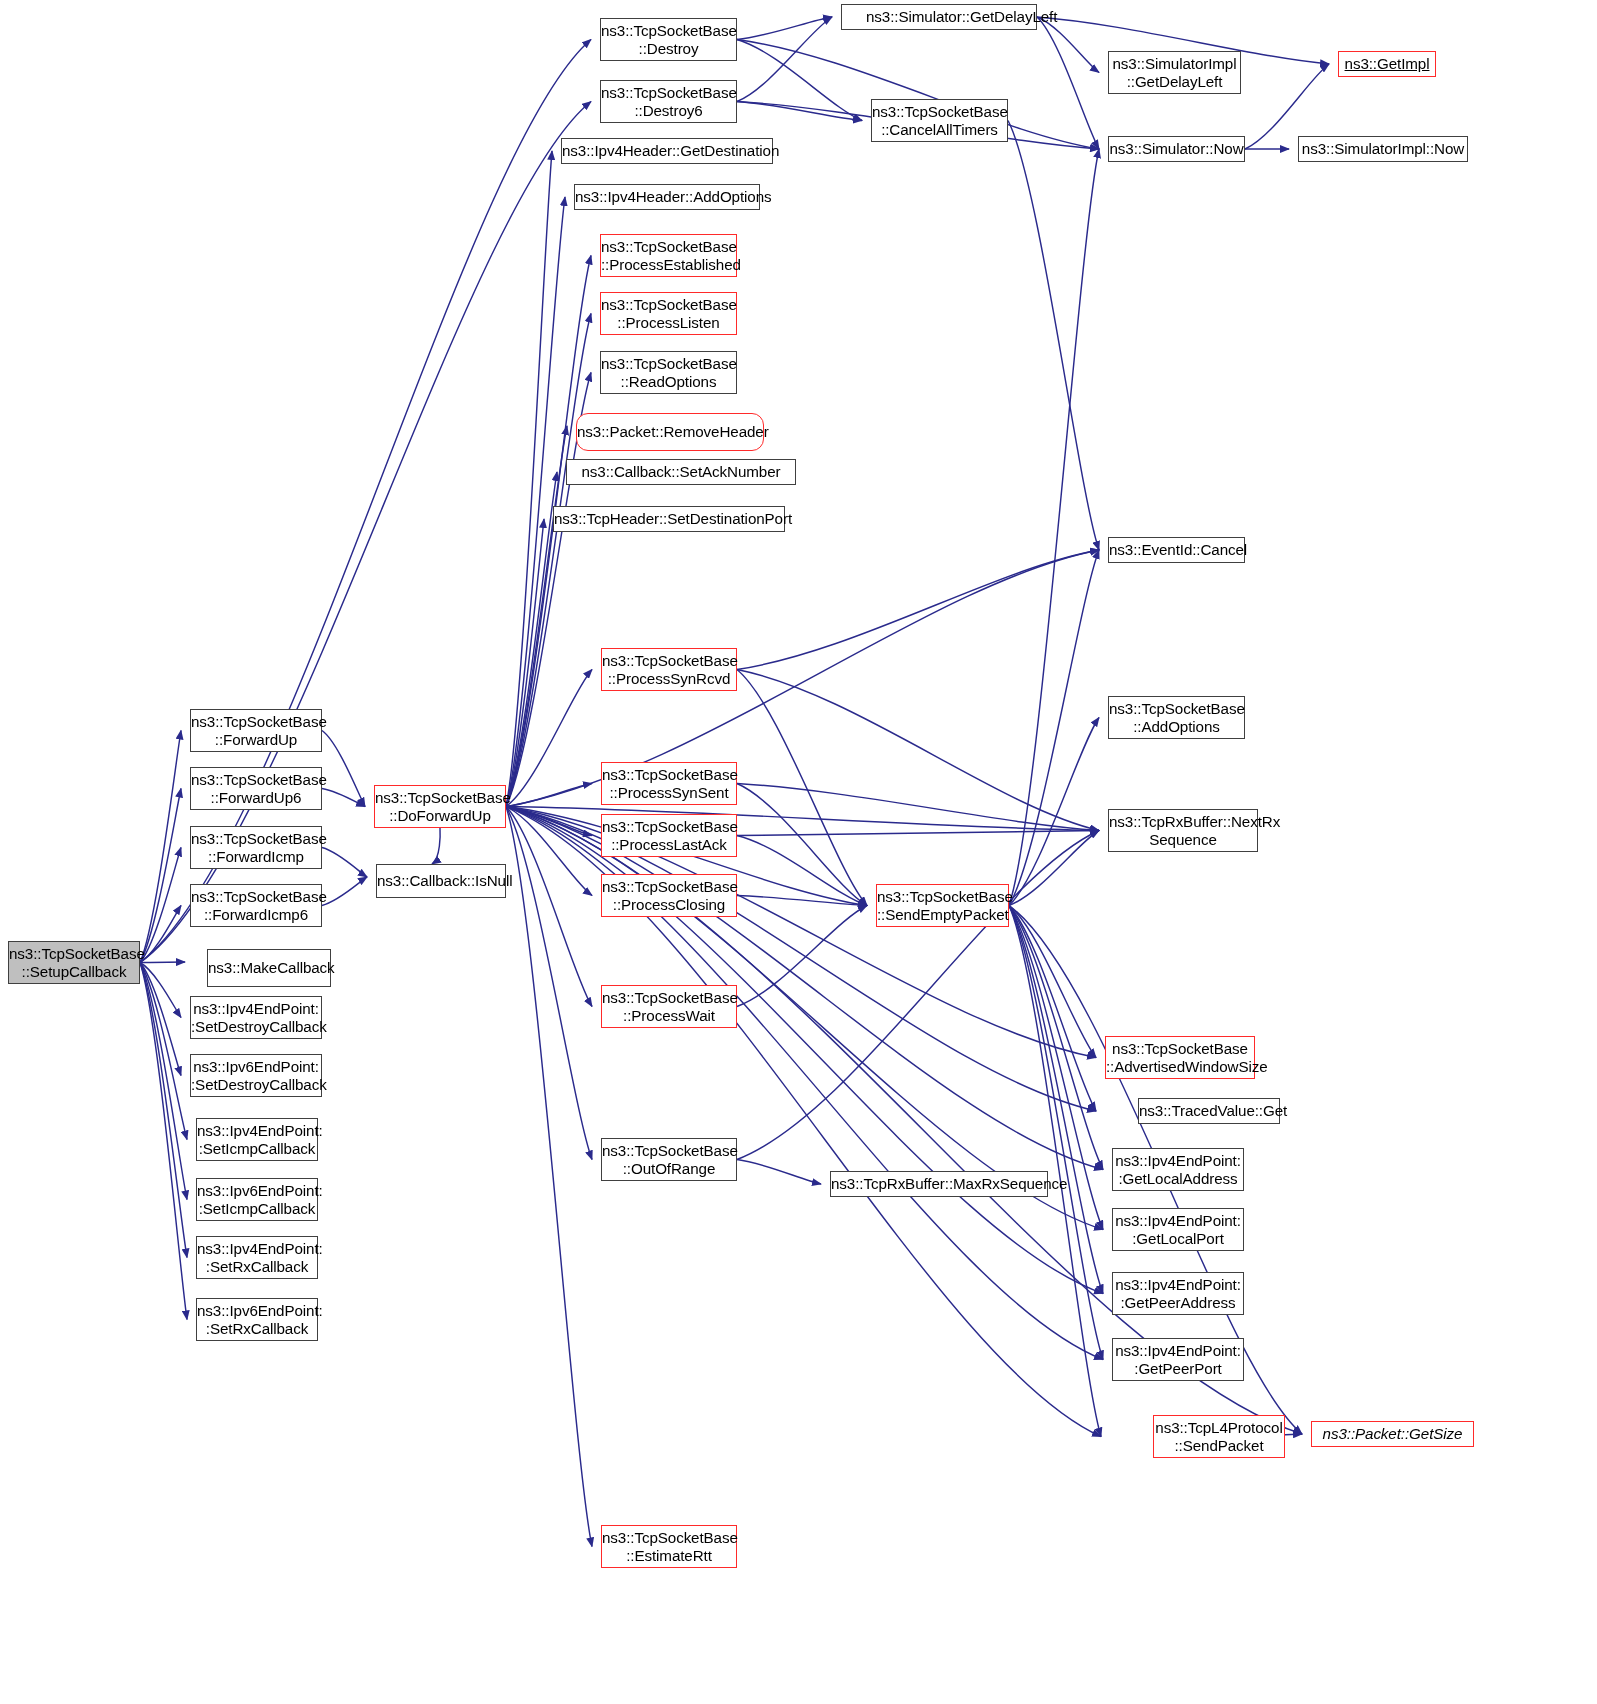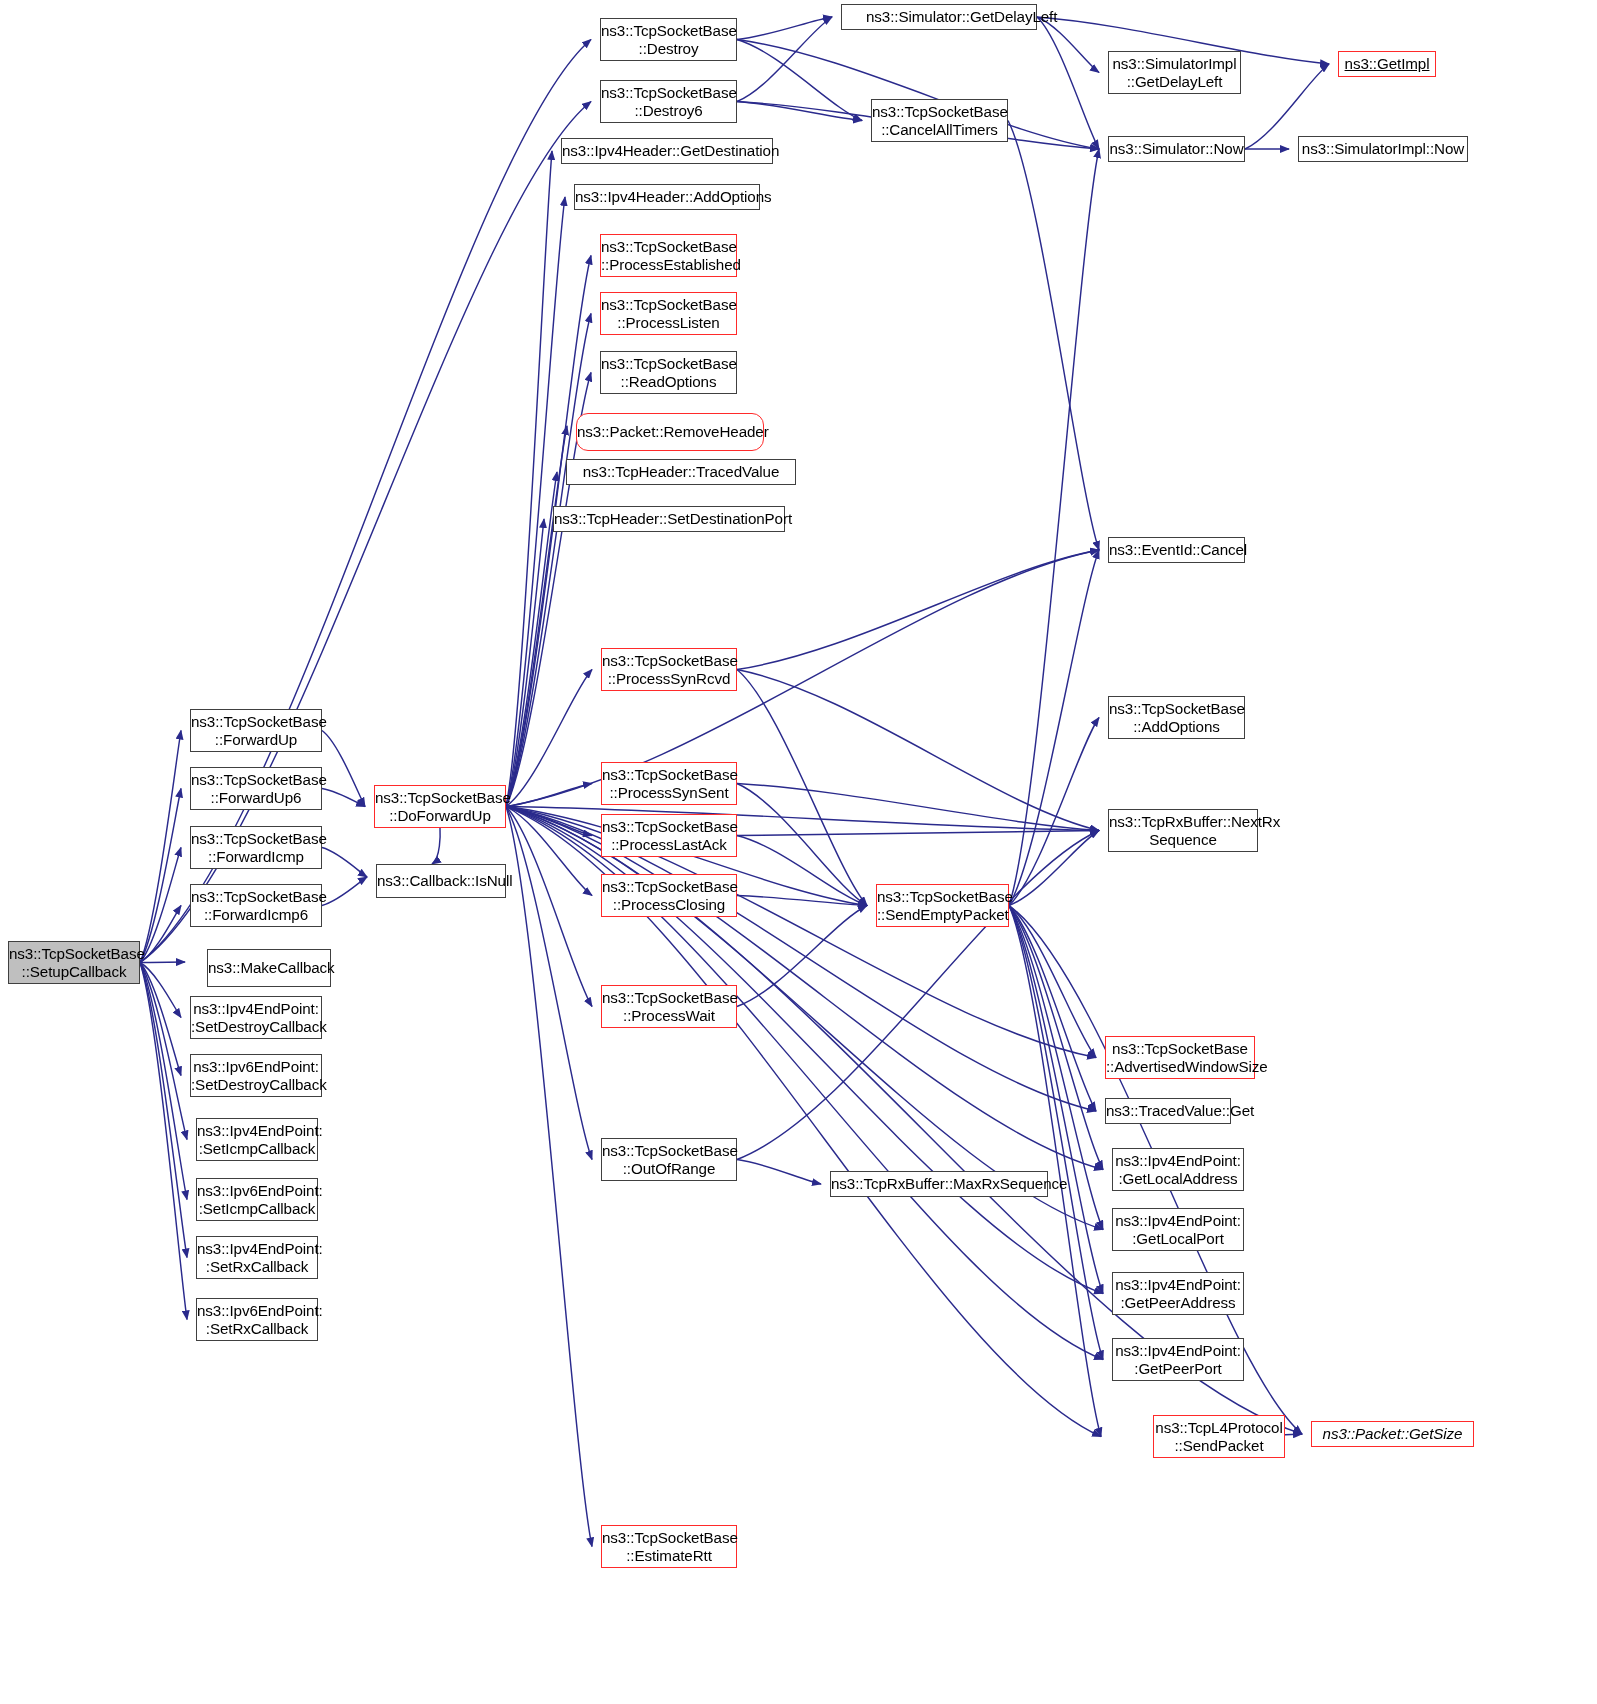--- a/index.html
+++ b/index.html
@@ -185,21 +185,21 @@
 ::ProcessListen</span>
       </div>
       <div class="node n-black" style="left: 600px; top: 351px; width: 137px; height: 43px;">
         <span>ns3::TcpSocketBase
 ::ReadOptions</span>
       </div>
       <div class="node n-red" style="left: 576px; top: 413px; width: 188px; height: 38px; border-radius: 12px;">
         <span>ns3::Packet::RemoveHeader</span>
       </div>
       <div class="node n-black" style="left: 566px; top: 459px; width: 230px; height: 26px;">
-        <span>ns3::TcpHeader::TracedValue</span>
+        <span>ns3::Callback::SetAckNumber</span>
       </div>
       <div class="node n-black" style="left: 553px; top: 506px; width: 232px; height: 26px;">
         <span>ns3::TcpHeader::SetDestinationPort</span>
       </div>
       <div class="node n-red" style="left: 601px; top: 648px; width: 136px; height: 43px;">
         <span>ns3::TcpSocketBase
 ::ProcessSynRcvd</span>
       </div>
       <div class="node n-red" style="left: 601px; top: 762px; width: 136px; height: 43px;">
         <span>ns3::TcpSocketBase
@@ -260,21 +260,21 @@
 ::AddOptions</span>
       </div>
       <div class="node n-black" style="left: 1108px; top: 809px; width: 150px; height: 43px;">
         <span>ns3::TcpRxBuffer::NextRx
 Sequence</span>
       </div>
       <div class="node n-red" style="left: 1105px; top: 1036px; width: 150px; height: 43px;">
         <span>ns3::TcpSocketBase
 ::AdvertisedWindowSize</span>
       </div>
-      <div class="node n-black" style="left: 1105px; top: 1098px; width: 126px; height: 26px;">
+      <div class="node n-black" style="left: 1138px; top: 1098px; width: 142px; height: 26px;">
         <span>ns3::TracedValue::Get</span>
       </div>
       <div class="node n-black" style="left: 1112px; top: 1148px; width: 132px; height: 43px;">
         <span>ns3::Ipv4EndPoint:
 :GetLocalAddress</span>
       </div>
       <div class="node n-black" style="left: 1112px; top: 1208px; width: 132px; height: 43px;">
         <span>ns3::Ipv4EndPoint:
 :GetLocalPort</span>
       </div>

